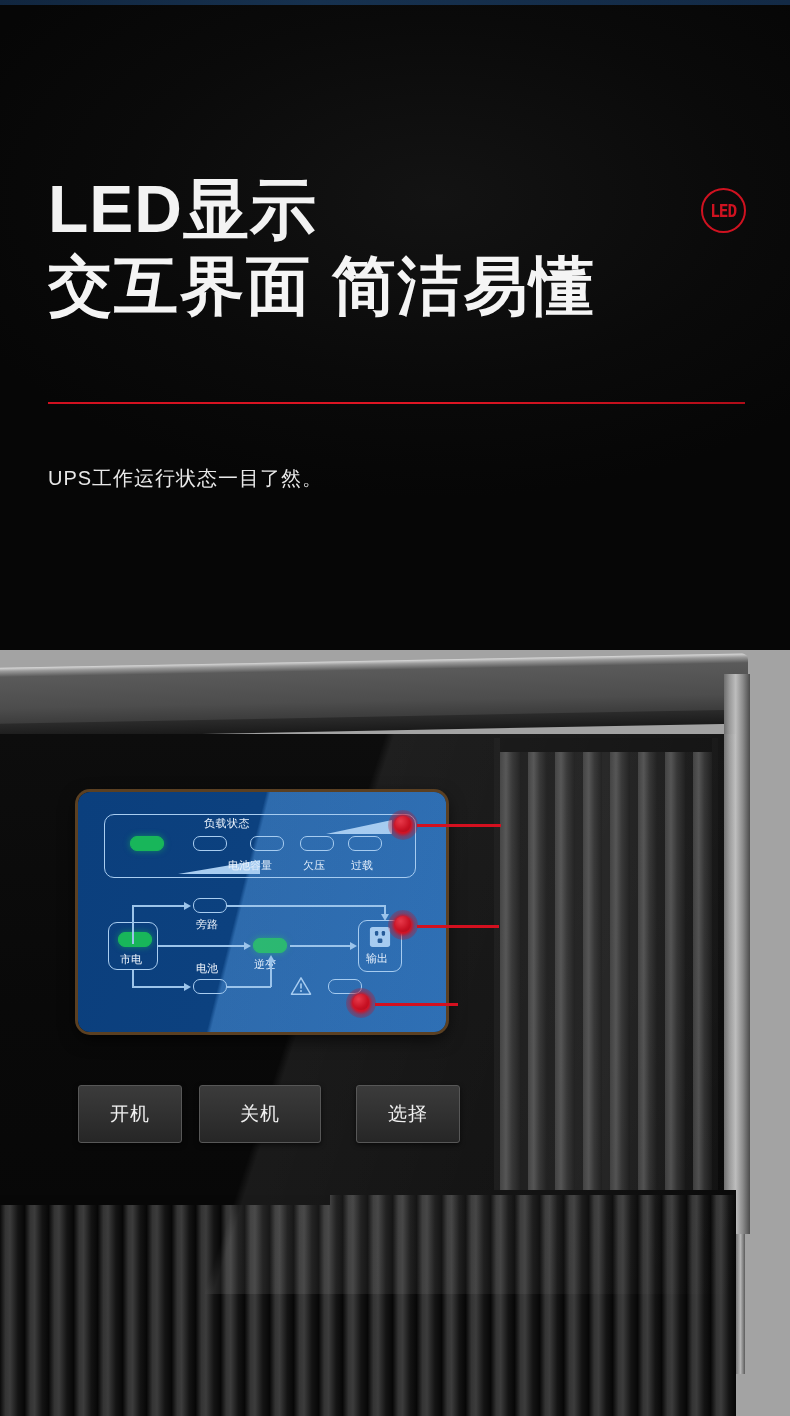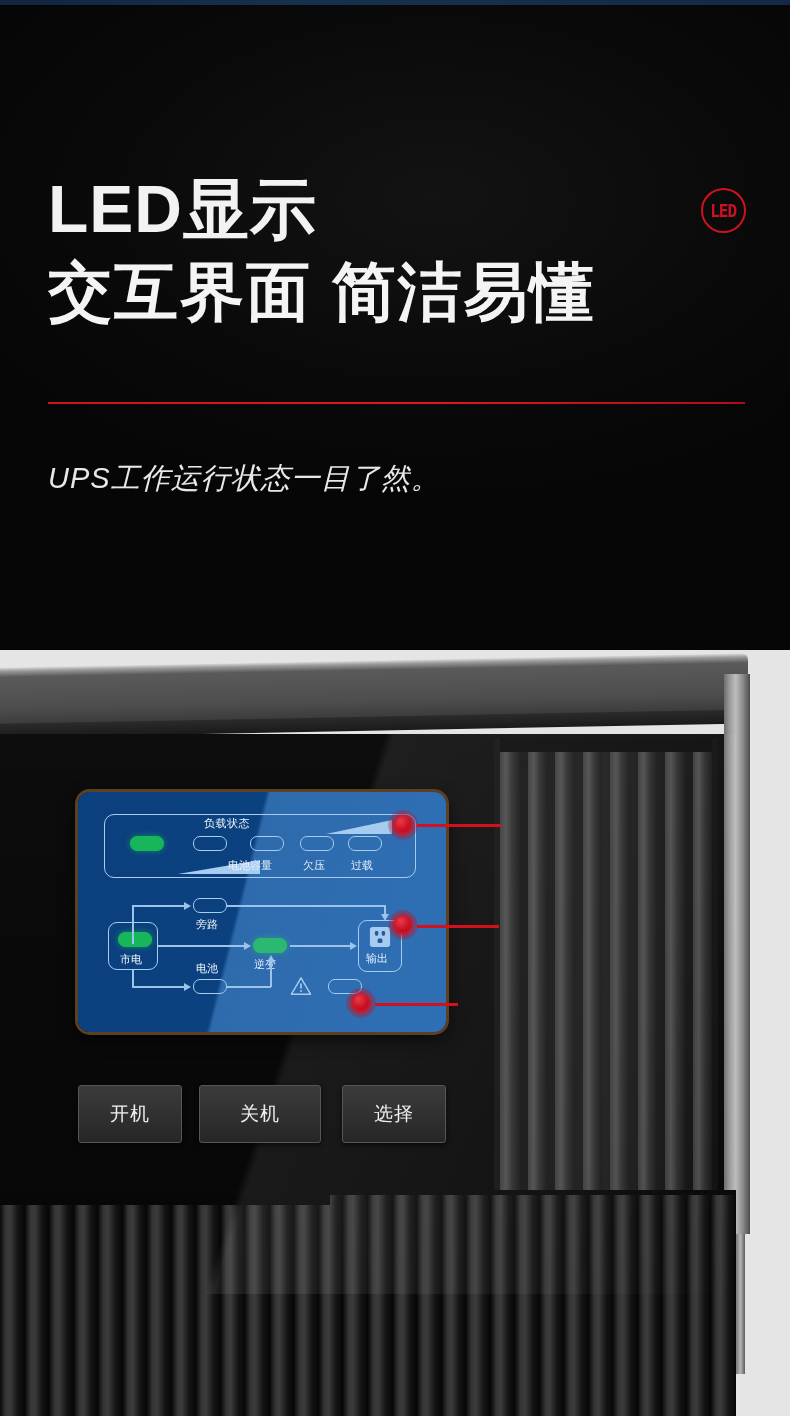--- a/index.html
+++ b/index.html
@@ -5,21 +5,21 @@
   * { box-sizing: border-box; margin: 0; padding: 0; }
   html, body {
     width: 790px; height: 1416px;
     background: #000;
     font-family: "Liberation Sans", "DejaVu Sans", sans-serif;
     overflow: hidden;
   }
   #page {
     position: relative;
     width: 790px; height: 1416px;
-    background: #e5e5e5;
+    background: #a3a3a3;
     overflow: hidden;
   }
 
   
   .top-strip {
     position: absolute; left: 0; top: 0;
     width: 790px; height: 5px;
     background: linear-gradient(90deg,#11263f 0%, #16314f 40%, #132a46 100%);
   }
 
@@ -31,31 +31,31 @@
       radial-gradient(ellipse 520px 300px at 55% 30%, #131313 0%, #0a0a0a 60%, #060606 100%);
   }
   .title-block { position: absolute; left: 48px; top: 168px; }
   .title-line1 {
     font-size: 66px; line-height: 72px; font-weight: 700;
     color: #f2f2f2; letter-spacing: 1px; white-space: nowrap;
   }
   .title-line2 {
     font-size: 64px; line-height: 74px; font-weight: 700;
     color: #f4f4f4; letter-spacing: 2px; white-space: nowrap;
-    margin-top: 10px;
+    margin-top: 4px;
   }
   .red-rule {
     position: absolute; left: 48px; top: 397px;
     width: 697px; height: 2px;
     background: linear-gradient(90deg,#d0101f 0%, #e01624 55%, #b00c18 100%);
   }
   .subtitle {
     position: absolute; left: 48px; top: 452px;
-    font-size: 29px; line-height: 42px; color: #e8e8e8;
-    letter-spacing: 1px; white-space: nowrap; font-style: italic;
+    font-size: 20px; line-height: 42px; color: #e8e8e8;
+    letter-spacing: 1px; white-space: nowrap;
   }
 
   
   .led-badge {
     position: absolute; left: 701px; top: 183px;
     width: 45px; height: 45px; border-radius: 50%;
     border: 2px solid #cf1220;
     display: flex; align-items: center; justify-content: center;
   }
   .led-badge span {
@@ -435,15 +435,15 @@
   <div class="cline" style="left:417px; top:824px; width:84px;"></div>
 
   <div class="dot" style="left:388px; top:910px;"></div>
   <div class="cline" style="left:417px; top:925px; width:82px;"></div>
 
   <div class="dot" style="left:346px; top:988px;"></div>
   <div class="cline" style="left:375px; top:1003px; width:83px;"></div>
 
   <div class="btn" style="left:78px;  top:1085px;">开机</div>
   <div class="btn" style="left:199px; top:1085px; width:122px;">关机</div>
-  <div class="btn" style="left:342px; top:1085px;">选择</div>
+  <div class="btn" style="left:356px; top:1085px;">选择</div>
 
 </div>
 
 </body></html>

